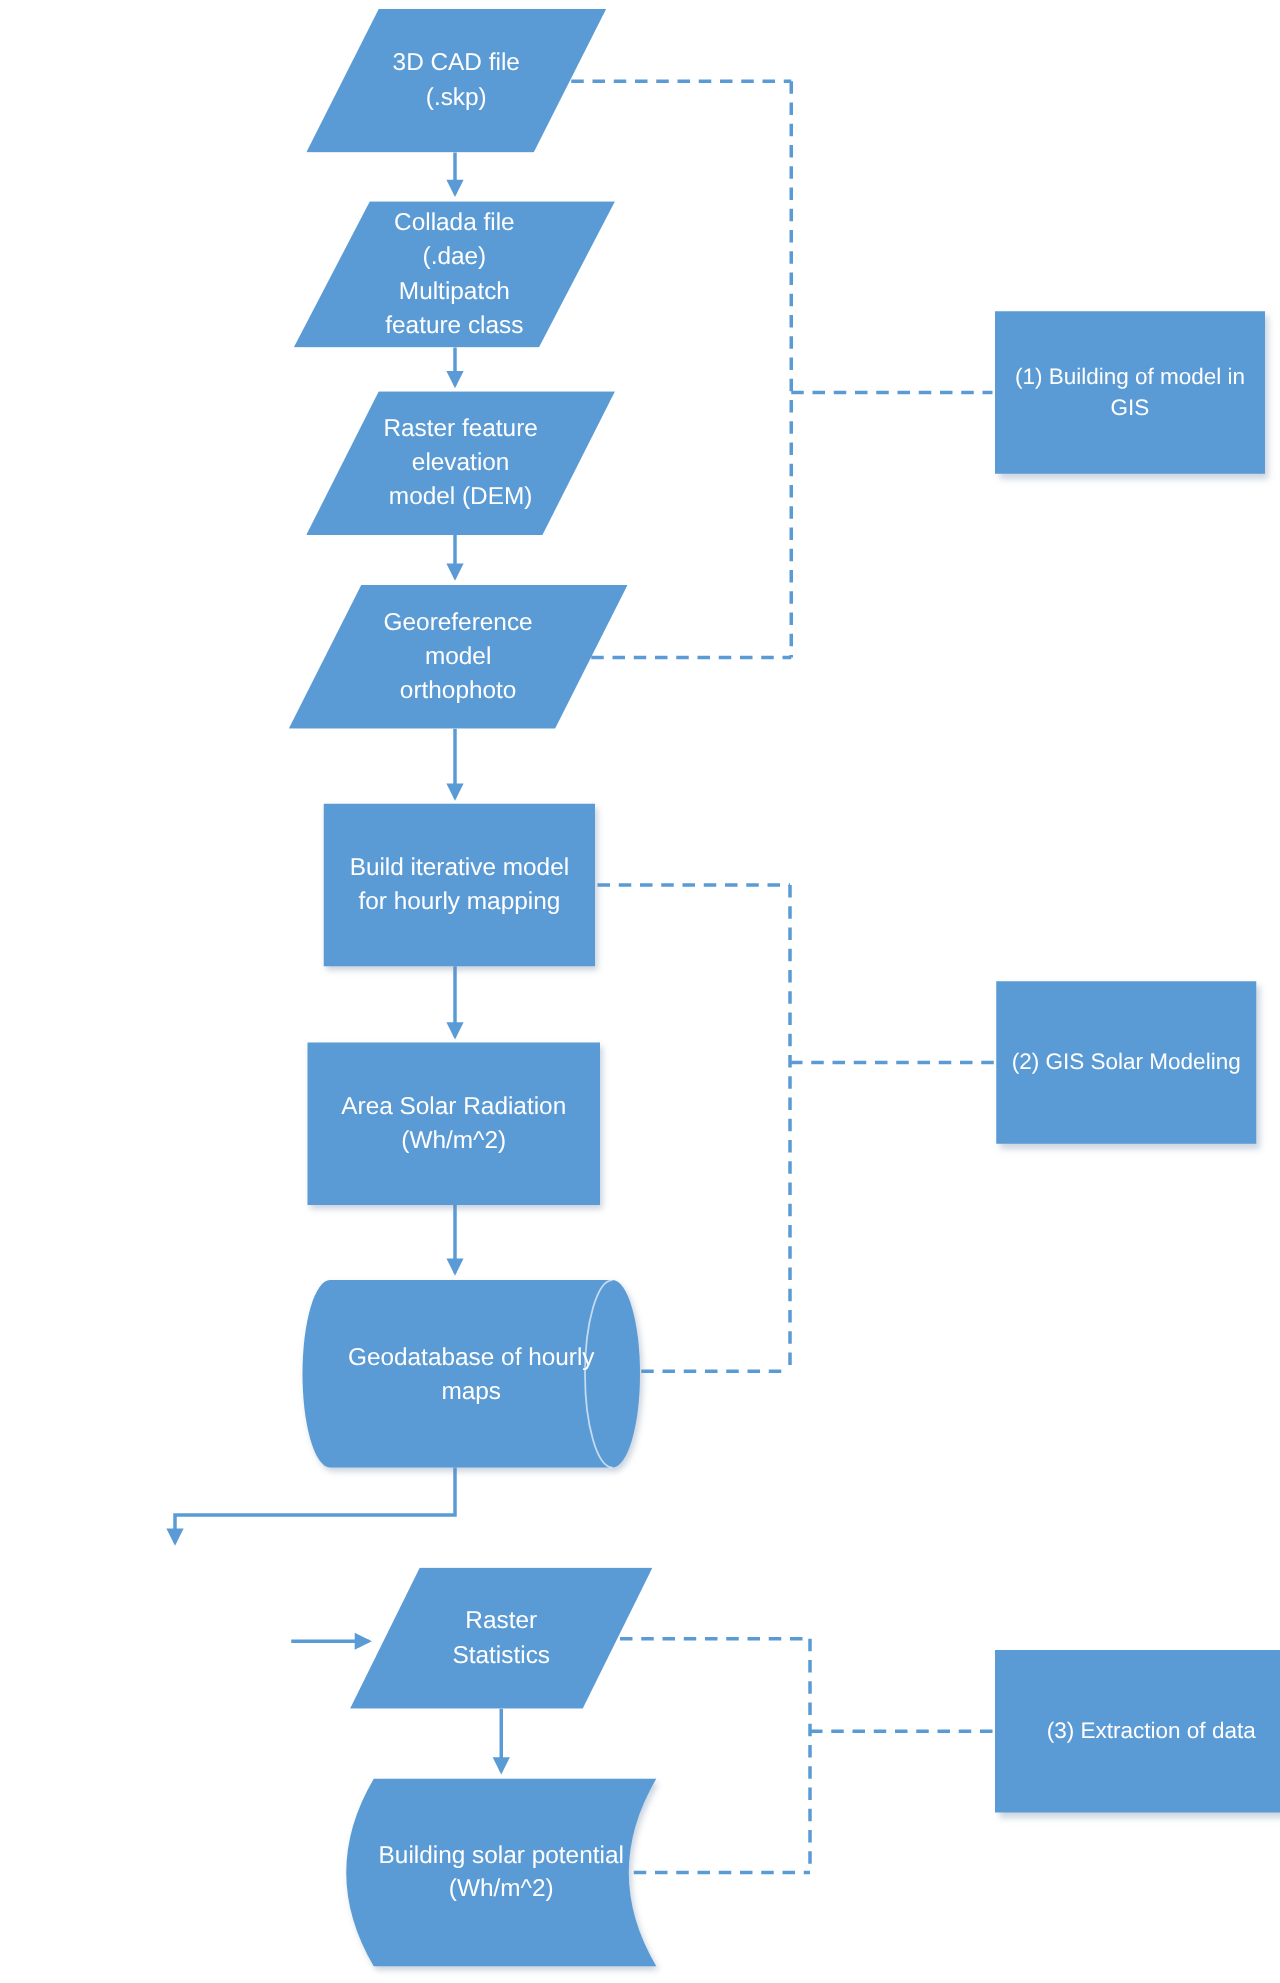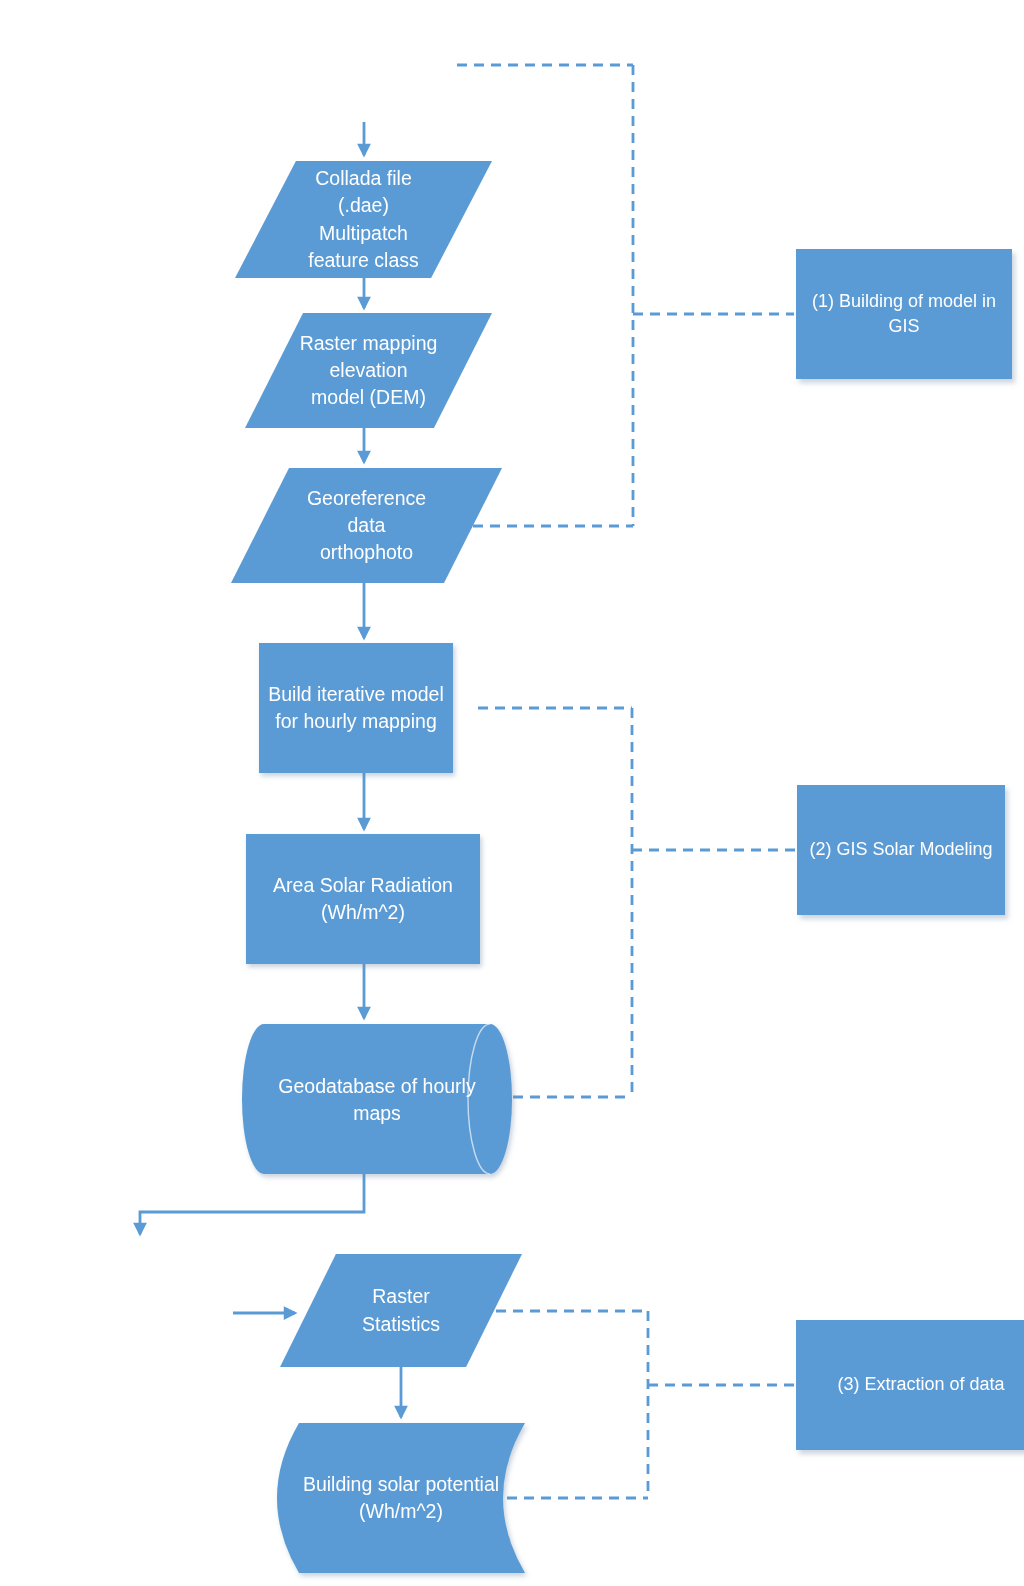--- a/index.html
+++ b/index.html
@@ -73,44 +73,49 @@
     </g>
 
     <g>
       <line class="conn dashed" x1="496" y1="1311" x2="648" y2="1311"></line>
       <line class="conn dashed" x1="648" y1="1311" x2="648" y2="1498"></line>
       <line class="conn dashed" x1="507" y1="1498" x2="648" y2="1498"></line>
       <line class="conn dashed" x1="648" y1="1385" x2="794" y2="1385"></line>
     </g>
   </svg>
 
+  <div class="node" style="left:245px;top:7px;width:240px;height:115px">
+    <div class="shape" style="clip-path:polygon(24.2% 0,100% 0,75.8% 100%,0 100%)"></div>
+    <div class="label">3D CAD file
+(.skp)</div>
+  </div>
 
   <div class="node" style="left:235px;top:161px;width:257px;height:117px">
     <div class="shape" style="clip-path:polygon(23.7% 0,100% 0,76.3% 100%,0 100%)"></div>
     <div class="label">Collada file
 (.dae)
 Multipatch
 feature class</div>
   </div>
 
   <div class="node" style="left:245px;top:313px;width:247px;height:115px">
     <div class="shape" style="clip-path:polygon(23.5% 0,100% 0,76.5% 100%,0 100%)"></div>
-    <div class="label">Raster mapping
+    <div class="label">Raster feature
 elevation
 model (DEM)</div>
   </div>
 
   <div class="node" style="left:231px;top:468px;width:271px;height:115px">
     <div class="shape" style="clip-path:polygon(21.4% 0,100% 0,78.6% 100%,0 100%)"></div>
     <div class="label">Georeference
-data
+model
 orthophoto</div>
   </div>
 
-  <div class="node" style="left:259px;top:643px;width:194px;height:130px">
+  <div class="node" style="left:259px;top:643px;width:217px;height:130px">
     <div class="shape"></div>
     <div class="label">Build iterative model
 for hourly mapping</div>
   </div>
 
   <div class="node" style="left:246px;top:834px;width:234px;height:130px">
     <div class="shape"></div>
     <div class="label">Area Solar Radiation
 (Wh/m^2)</div>
   </div>

